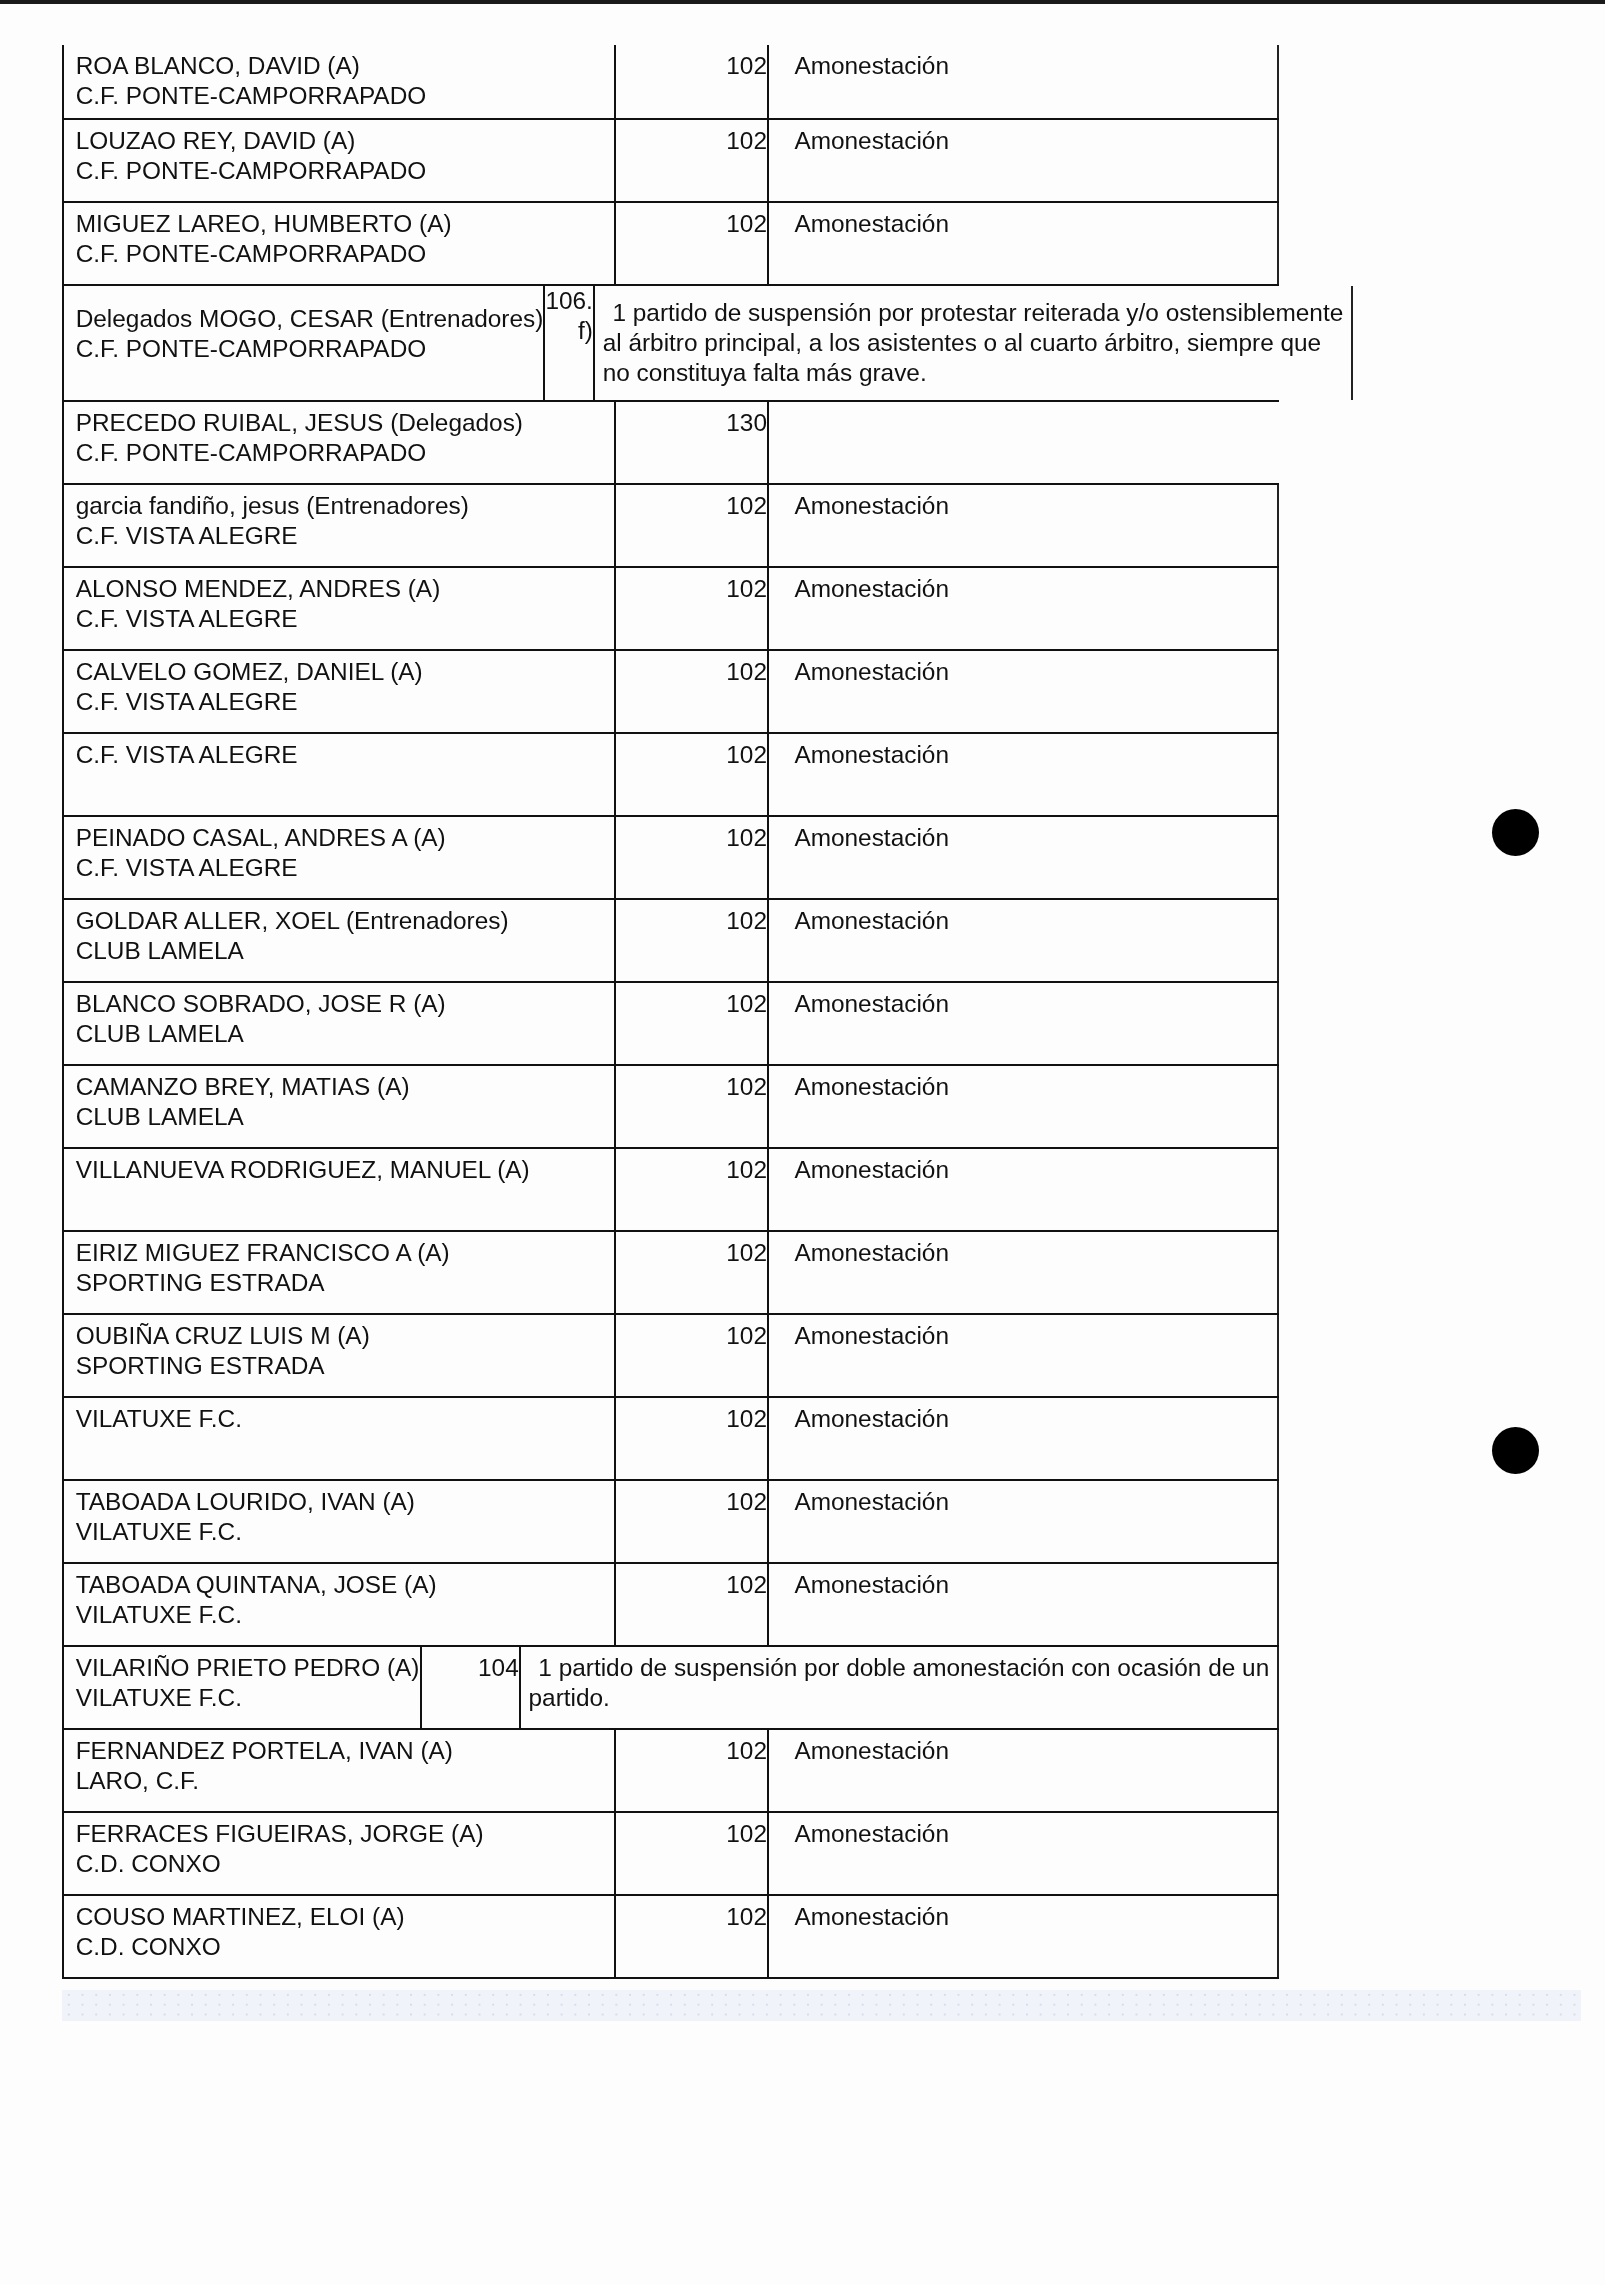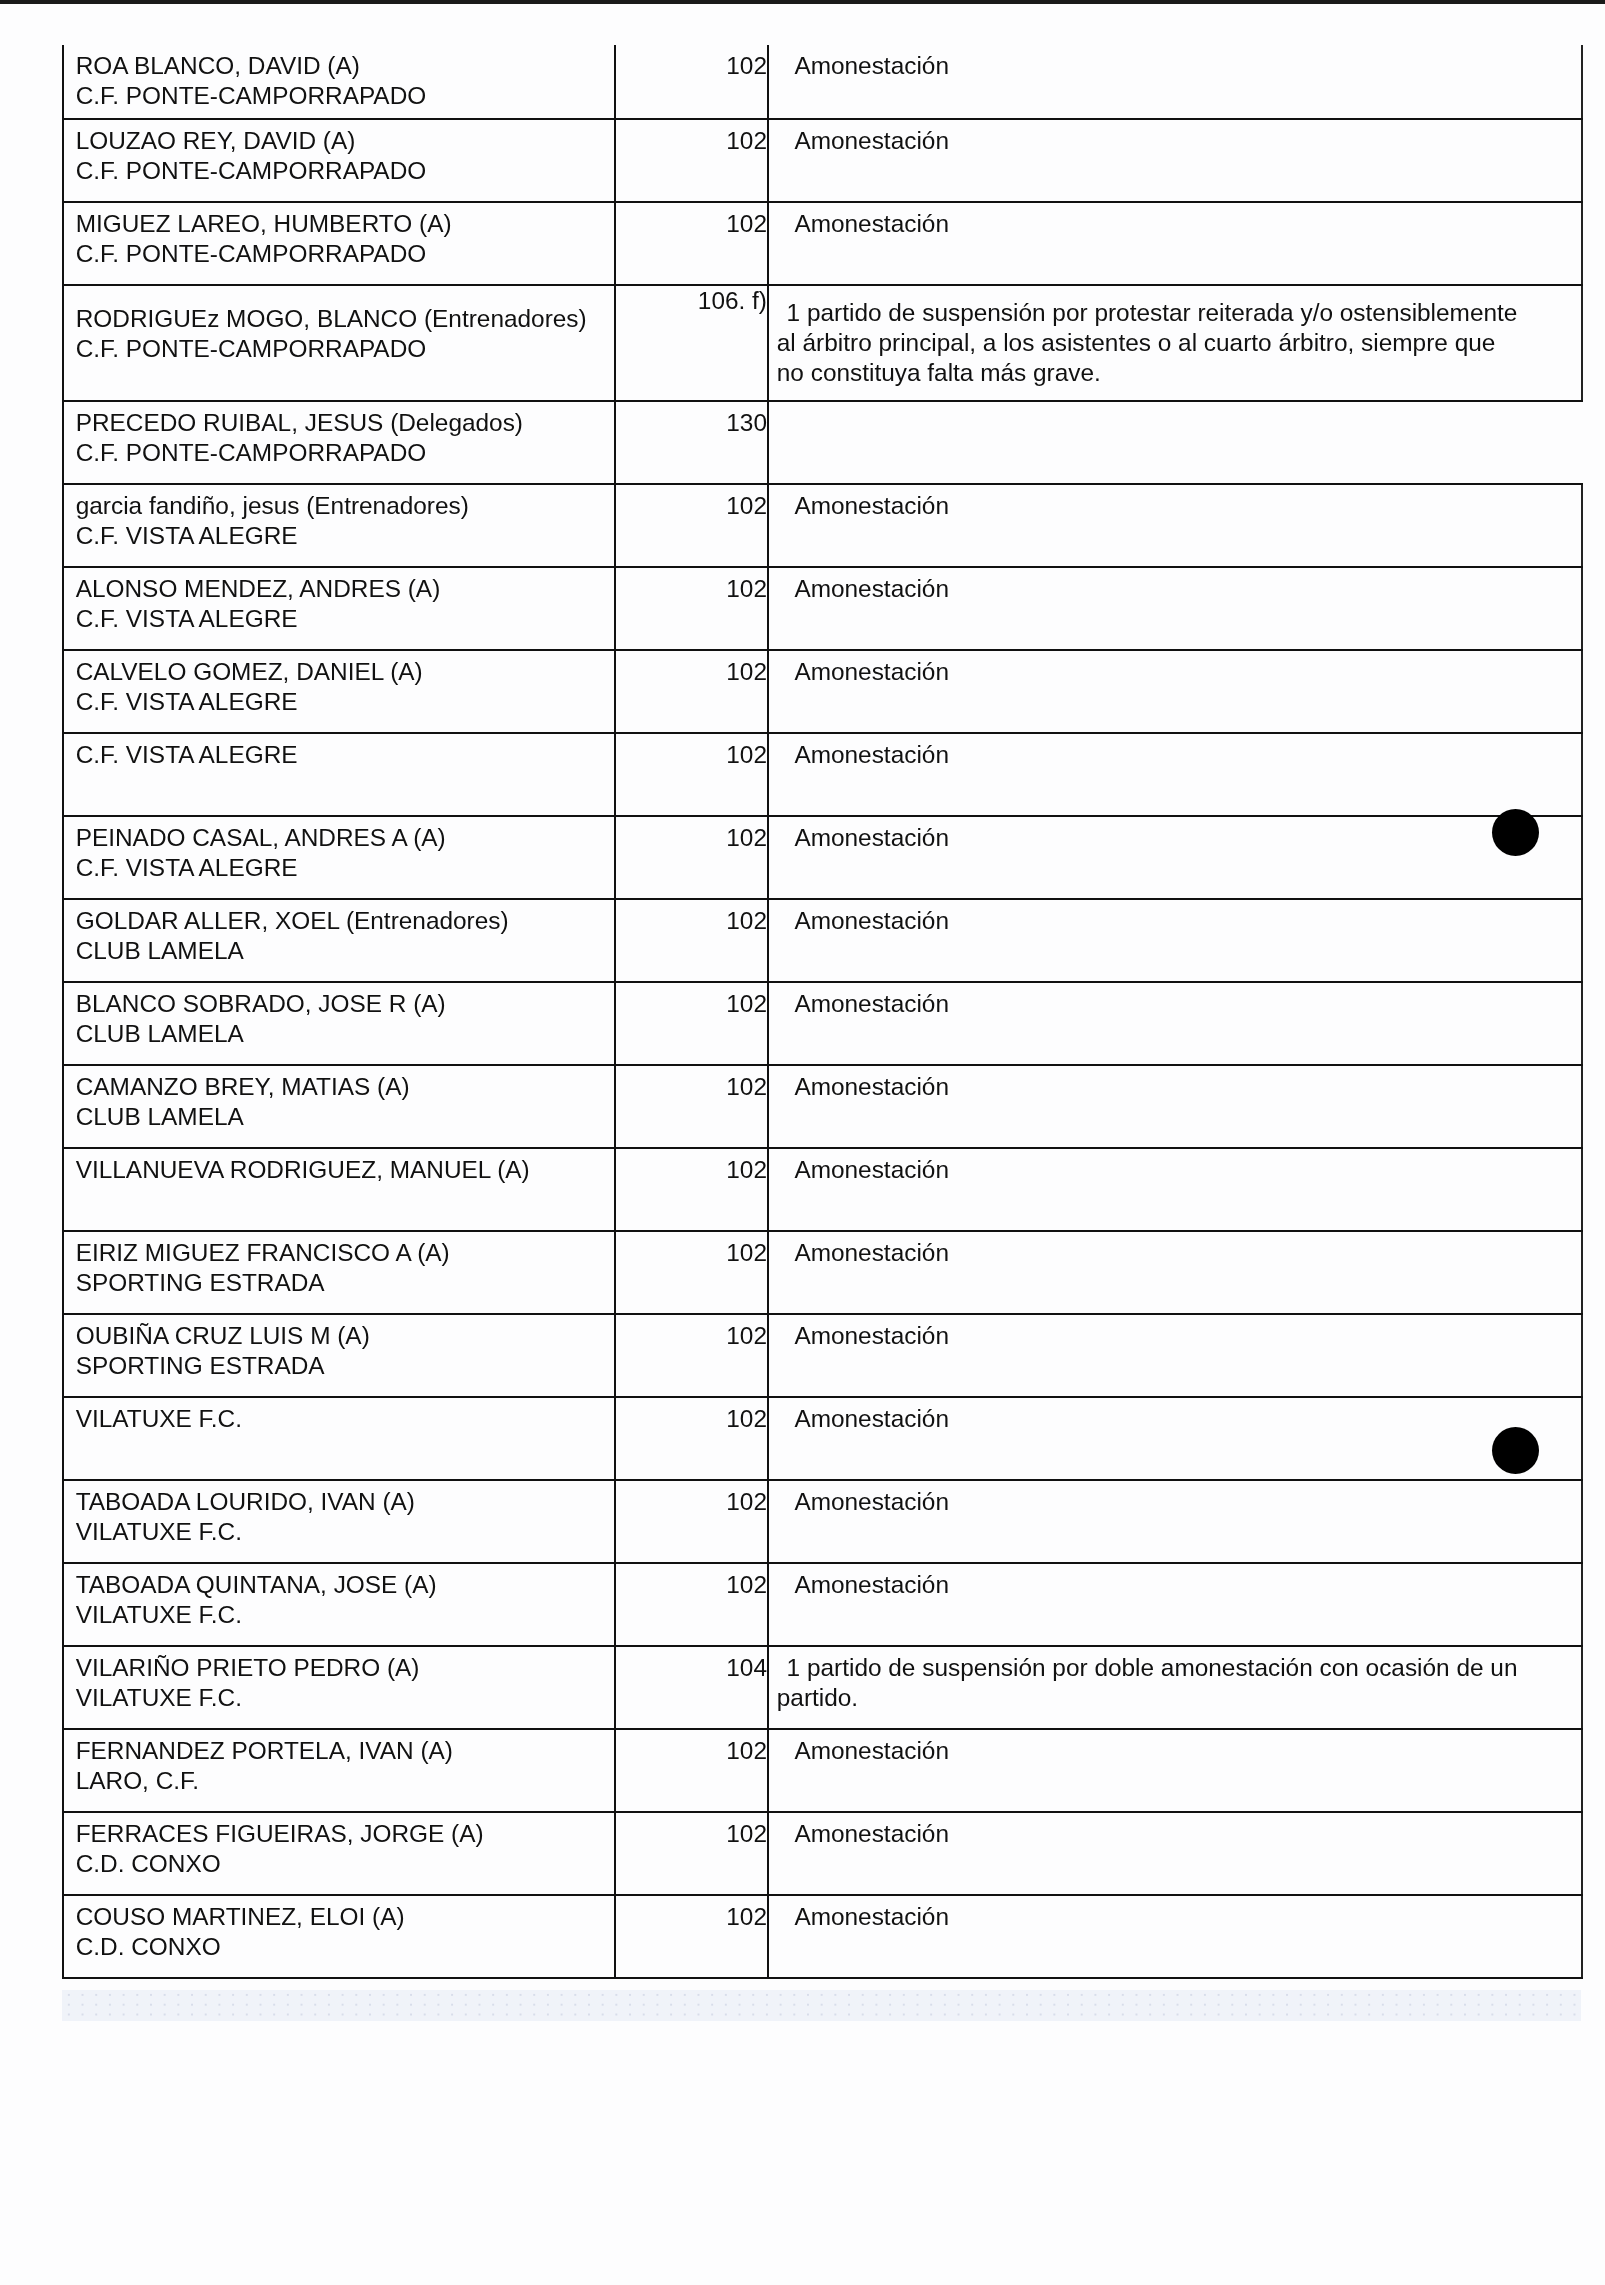--- a/index.html
+++ b/index.html
@@ -7,21 +7,21 @@
     width: 1605px; height: 2286px; position: relative; overflow: hidden;
     background: #fdfdfe;
     font-family: "Liberation Sans", sans-serif;
     color: #111;
   }
   .top-edge { position: absolute; left: 0; top: 0; width: 1605px; height: 3.9px; background: #1a1a1a; }
   .scan-band { position: absolute; left: 62px; top: 1990px; width: 1519px; height: 31px;
     background-color: #eef1f8;
     background-image: radial-gradient(#cfd6e6 1px, transparent 1.2px);
     background-size: 13.7px 9.8px; opacity: .8; }
-  .table { position: absolute; left: 62px; top: 45px; width: 1521px; }
+  .table { position: absolute; left: 62px; top: 45px; width: 1217px; }
   .row { position: relative; display: flex; border-bottom: 2.9px solid #111; box-sizing: border-box; height: 83px; }
   .row.tall { height: 116px; }
   .row.first { height: 75px; }
   .cell { box-sizing: border-box; font-size: 24.4px; line-height: 30px; }
   .c-name { width: 554px; border-left: 2.9px solid #111; border-right: 2px solid #111; padding: 5.9px 0 0 11.7px; }
   .c-art { width: 153px; border-right: 2px solid #111; text-align: right; padding-top: 5.9px; }
   .c-desc { flex: 1; border-right: 2px solid #222; padding: 5.9px 7.8px 0 7.8px; }
   .c-desc .pad { padding-left: 17.6px; }
   .line { display: block; white-space: nowrap; }
   .dot { position: absolute; width: 47px; height: 47px; border-radius: 50%; background: #000; }
@@ -58,21 +58,21 @@
         <span class="line">MIGUEZ LAREO, HUMBERTO (A)</span>
         <span class="line">C.F. PONTE-CAMPORRAPADO</span>
       </div>
     <div class="cell c-art">102</div>
     <div class="cell c-desc">
         <span class="line pad">Amonestación</span>
       </div>
   </div>
   <div class="row tall">
     <div class="cell c-name" style="padding-top:17.6px">
-        <span class="line">RODRIGUEz MOGO, BLANCO (Entrenadores)</span>
+        <span class="line">Delegados MOGO, CESAR (Entrenadores)</span>
         <span class="line">C.F. PONTE-CAMPORRAPADO</span>
       </div>
     <div class="cell c-art" style="padding-top:0">106. f)</div>
     <div class="cell c-desc" style="padding-top:11.7px">
         <span class="line" style="padding-left:9.8px">1 partido de suspensión por protestar reiterada y/o ostensiblemente</span>
         <span class="line">al árbitro principal, a los asistentes o al cuarto árbitro, siempre que</span>
         <span class="line">no constituya falta más grave.</span>
       </div>
   </div>
   <div class="row">

